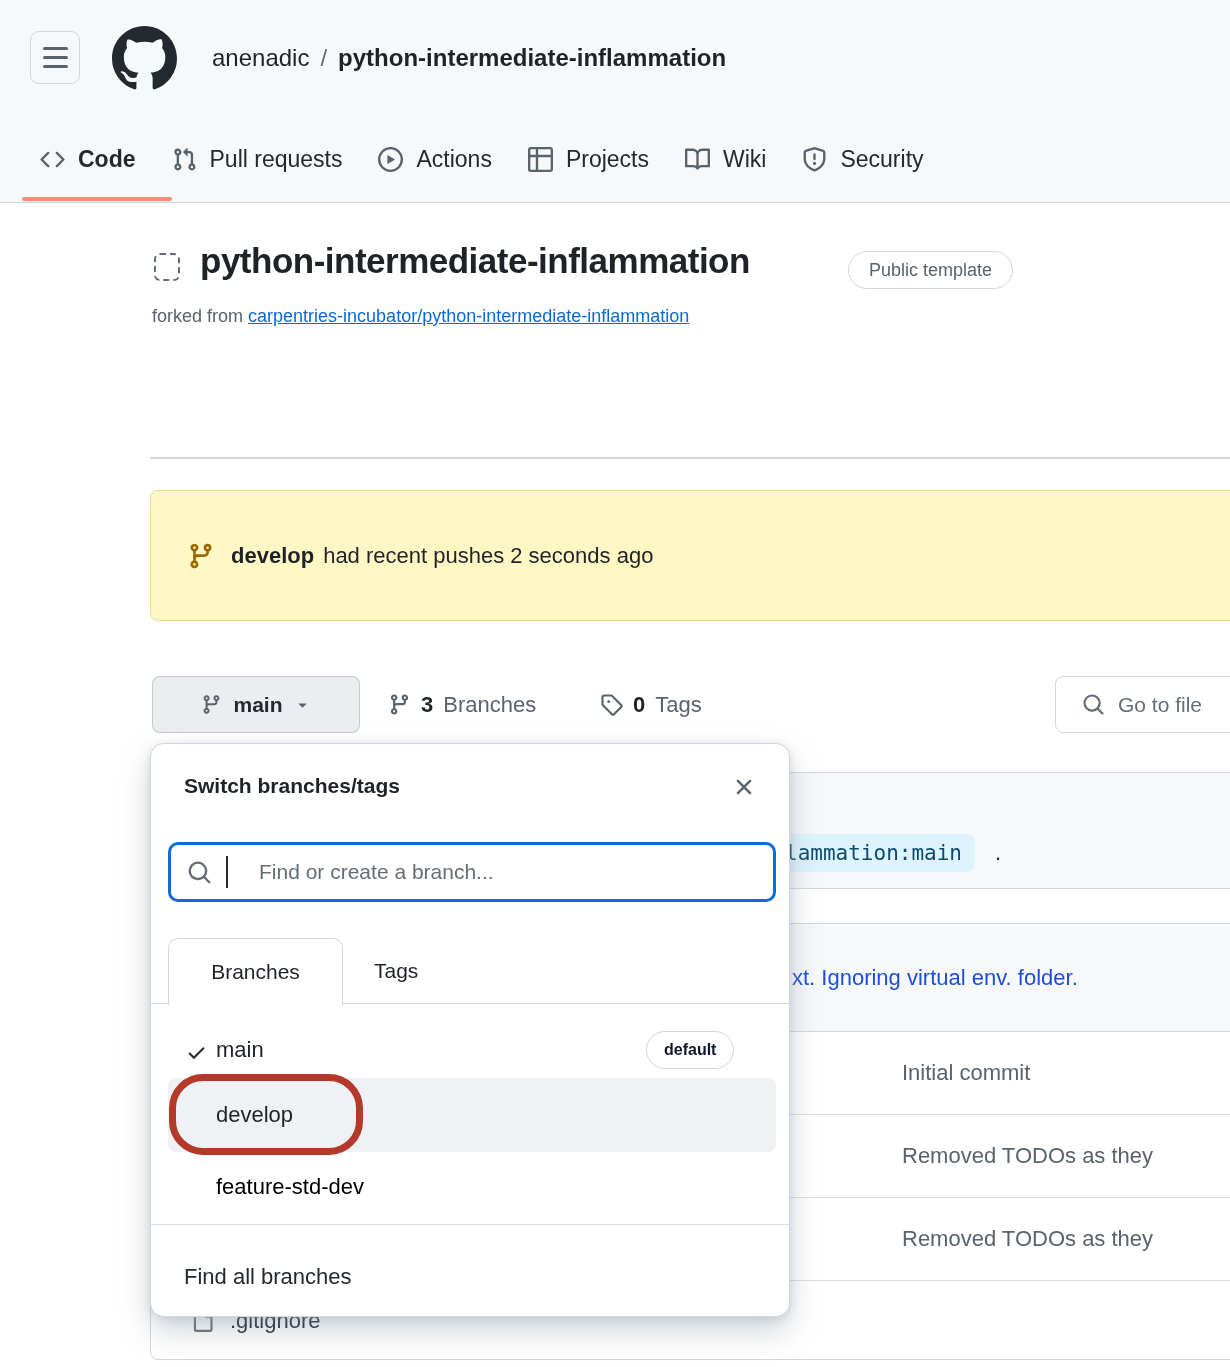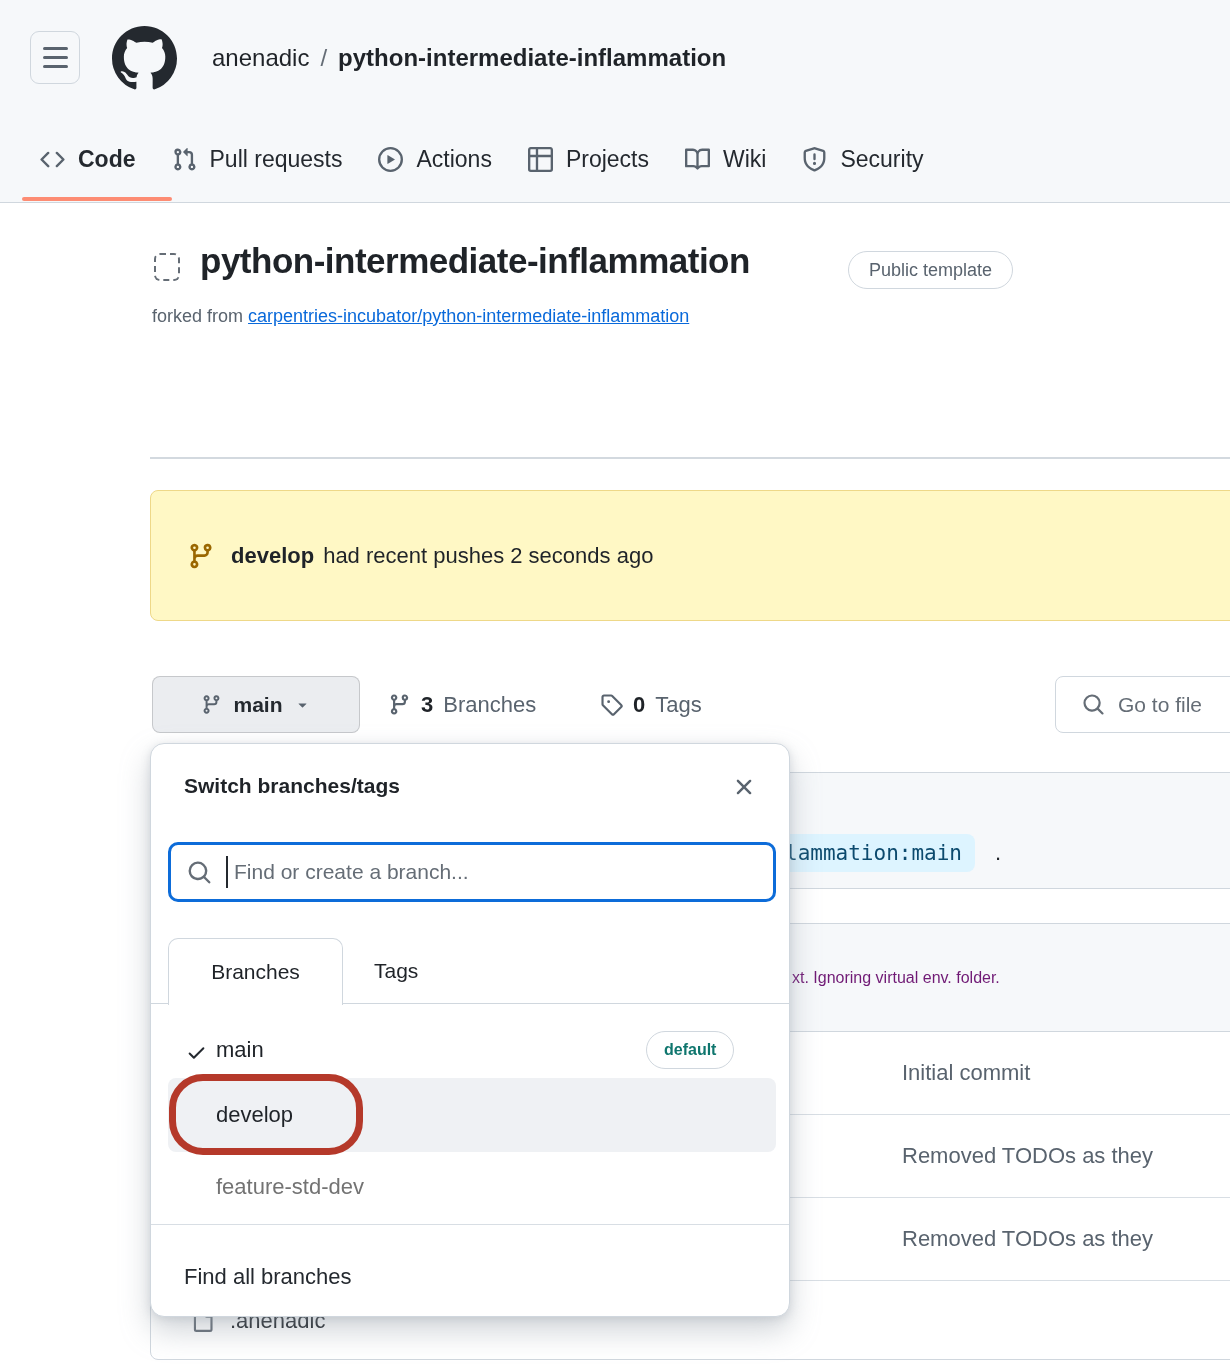--- a/index.html
+++ b/index.html
@@ -59,53 +59,53 @@
   
   .status-box{position:absolute;left:150px;top:772px;width:1150px;height:117px;background:#f6f8fa;
               border:1px solid #d0d7de;border-radius:8px;box-sizing:border-box;}
   .code-pill{position:absolute;left:772px;top:834px;height:38px;line-height:38px;padding:0 13px;background:#ddf4ff;
              border-radius:8px;font-family:"DejaVu Sans Mono","Liberation Mono",monospace;font-size:21px;color:#0c4a6e;}
   .code-suffix{position:absolute;left:995px;top:840px;font-size:22px;color:#1f2328;}
 
   .table-box{position:absolute;left:150px;top:923px;width:1150px;height:437px;background:#fff;border:1px solid #d0d7de;
              border-radius:8px;box-sizing:border-box;overflow:hidden;}
   .commit-head{position:absolute;left:0;top:0;width:100%;height:108px;background:#f6f8fa;border-bottom:1px solid #d0d7de;box-sizing:border-box;}
-  .commit-head .msg{position:absolute;left:641px;top:0;height:100%;display:flex;align-items:center;font-size:16px;color:#701a75;white-space:nowrap;}
+  .commit-head .msg{position:absolute;left:641px;top:0;height:100%;display:flex;align-items:center;font-size:22px;color:#1d4ed8;white-space:nowrap;}
   .frow{position:absolute;left:0;width:100%;height:83px;border-bottom:1px solid #d8dee4;box-sizing:border-box;}
   .frow .msg{position:absolute;left:751px;top:0;height:100%;display:flex;align-items:center;font-size:22px;color:#59636e;white-space:nowrap;}
   .frow .fname{position:absolute;left:40px;top:0;height:100%;display:flex;align-items:center;gap:16px;font-size:22px;color:#1f2328;}
   .frow .fname svg{width:23px;height:23px;color:#656d76;}
   .frow1{top:108px;} .frow2{top:191px;} .frow3{top:274px;} .frow4{top:357px;height:80px;}
 
   
   .dropdown{position:absolute;left:150px;top:743px;width:640px;height:574px;background:#fff;border:1px solid #d0d7de;
             border-radius:14px;box-shadow:0 14px 30px rgba(140,149,159,0.4),0 2px 8px rgba(140,149,159,0.25);box-sizing:border-box;z-index:10;}
   .dd-title{position:absolute;left:33px;top:30px;font-size:21px;font-weight:bold;color:#1f2328;}
   .dd-close{position:absolute;left:580px;top:30px;width:26px;height:26px;color:#59636e;}
   .dd-close svg{width:26px;height:26px;}
   .dd-search{position:absolute;left:17px;top:98px;width:608px;height:60px;border:3.5px solid #0d6cd9;border-radius:10px;
              background:#fff;display:flex;align-items:center;gap:4px;padding-left:16px;box-sizing:border-box;}
   .dd-search svg{width:25px;height:25px;color:#656d76;flex:none;margin-right:10px;}
   .dd-caret{width:2px;height:32px;background:#24292f;flex:none;}
   .dd-search input{border:none;outline:none;font-size:21px;color:#1f2328;flex:1;min-width:0;background:transparent;
-                   font-family:"Liberation Sans","DejaVu Sans",sans-serif;}
+                   font-family:"Liberation Sans","DejaVu Sans",sans-serif;margin-left:25px;}
   .dd-search input::placeholder{color:#656d76;opacity:1;}
   .dd-tabline{position:absolute;left:0;top:259px;width:638px;height:1px;background:#d0d7de;}
   .dd-tab-active{position:absolute;left:17px;top:194px;width:175px;height:67px;background:#fff;border:1px solid #d0d7de;border-bottom:none;
                  border-radius:10px 10px 0 0;display:flex;align-items:center;justify-content:center;font-size:21px;font-weight:500;color:#1f2328;box-sizing:border-box;z-index:2;}
   .dd-tab{position:absolute;left:205px;top:194px;height:66px;padding:0 18px;display:flex;align-items:center;font-size:21px;color:#1f2328;}
   .dd-row-main{position:absolute;left:0;top:282px;width:100%;height:52px;}
   .dd-row-main svg{position:absolute;left:35px;top:16px;width:21px;height:21px;color:#24292f;}
   .dd-row-main .name{position:absolute;left:65px;top:11px;font-size:22px;}
   .dd-default{position:absolute;left:495px;top:5px;height:38px;line-height:36px;padding:0 17px;border:1px solid #d0d7de;
-              border-radius:19px;font-size:16px;font-weight:bold;color:#0f766e;box-sizing:border-box;background:#fff;}
+              border-radius:19px;font-size:16px;font-weight:bold;color:#0f172a;box-sizing:border-box;background:#fff;}
   .dd-row-hl{position:absolute;left:17px;top:334px;width:608px;height:74px;background:#eff1f4;border-radius:8px;}
   .dd-row-hl .name{position:absolute;left:48px;top:0;height:100%;display:flex;align-items:center;font-size:22px;color:#1f2328;}
   .annotation{position:absolute;left:18px;top:330px;width:194px;height:81px;border:7px solid #b5392a;border-radius:34px;box-sizing:border-box;z-index:5;pointer-events:none;}
-  .dd-row-plain{position:absolute;left:65px;top:412px;height:62px;display:flex;align-items:center;font-size:22px;color:#737373;}
+  .dd-row-plain{position:absolute;left:65px;top:412px;height:62px;display:flex;align-items:center;font-size:22px;color:#000000;}
   .dd-sep{position:absolute;left:0;top:480px;width:638px;height:1px;background:#d8dee4;}
   .dd-footer{position:absolute;left:33px;top:503px;height:60px;display:flex;align-items:center;font-size:22px;color:#24292f;}
 </style>
 </head>
 <body>
 
 <div class="page">
 
   <div class="topbar">
     <div class="hamburger">
@@ -230,21 +230,21 @@
       <span class="msg">Removed TODOs as they</span>
     </div>
     <div class="frow frow3">
       <span class="msg">Removed TODOs as they</span>
     </div>
     <div class="frow frow4">
       <span class="fname">
         <svg viewBox="0 0 16 16" fill="currentColor">
             <path d="M2 1.75C2 .784 2.784 0 3.75 0h6.586c.464 0 .909.184 1.237.513l2.914 2.914c.329.328.513.773.513 1.237v9.586A1.75 1.75 0 0 1 13.25 16h-9.5A1.75 1.75 0 0 1 2 14.25Zm1.75-.25a.25.25 0 0 0-.25.25v12.5c0 .138.112.25.25.25h9.5a.25.25 0 0 0 .25-.25V6h-2.75A1.75 1.75 0 0 1 9 4.25V1.5Zm6.75.062V4.25c0 .138.112.25.25.25h2.688l-.011-.013-2.914-2.914-.013-.011Z"></path>
           </svg>
-        <span>.anenadic</span>
+        <span>.gitignore</span>
       </span>
     </div>
   </div>
 
   <div class="dropdown">
     <div class="dd-title">Switch branches/tags</div>
     <div class="dd-close">
       <svg viewBox="0 0 16 16" fill="currentColor">
           <path d="M3.72 3.72a.75.75 0 0 1 1.06 0L8 6.94l3.22-3.22a.749.749 0 0 1 1.275.326.749.749 0 0 1-.215.734L9.06 8l3.22 3.22a.749.749 0 0 1-.326 1.275.749.749 0 0 1-.734-.215L8 9.06l-3.22 3.22a.751.751 0 0 1-1.042-.018.751.751 0 0 1-.018-1.042L6.94 8 3.72 4.78a.75.75 0 0 1 0-1.06Z"></path>
         </svg>

